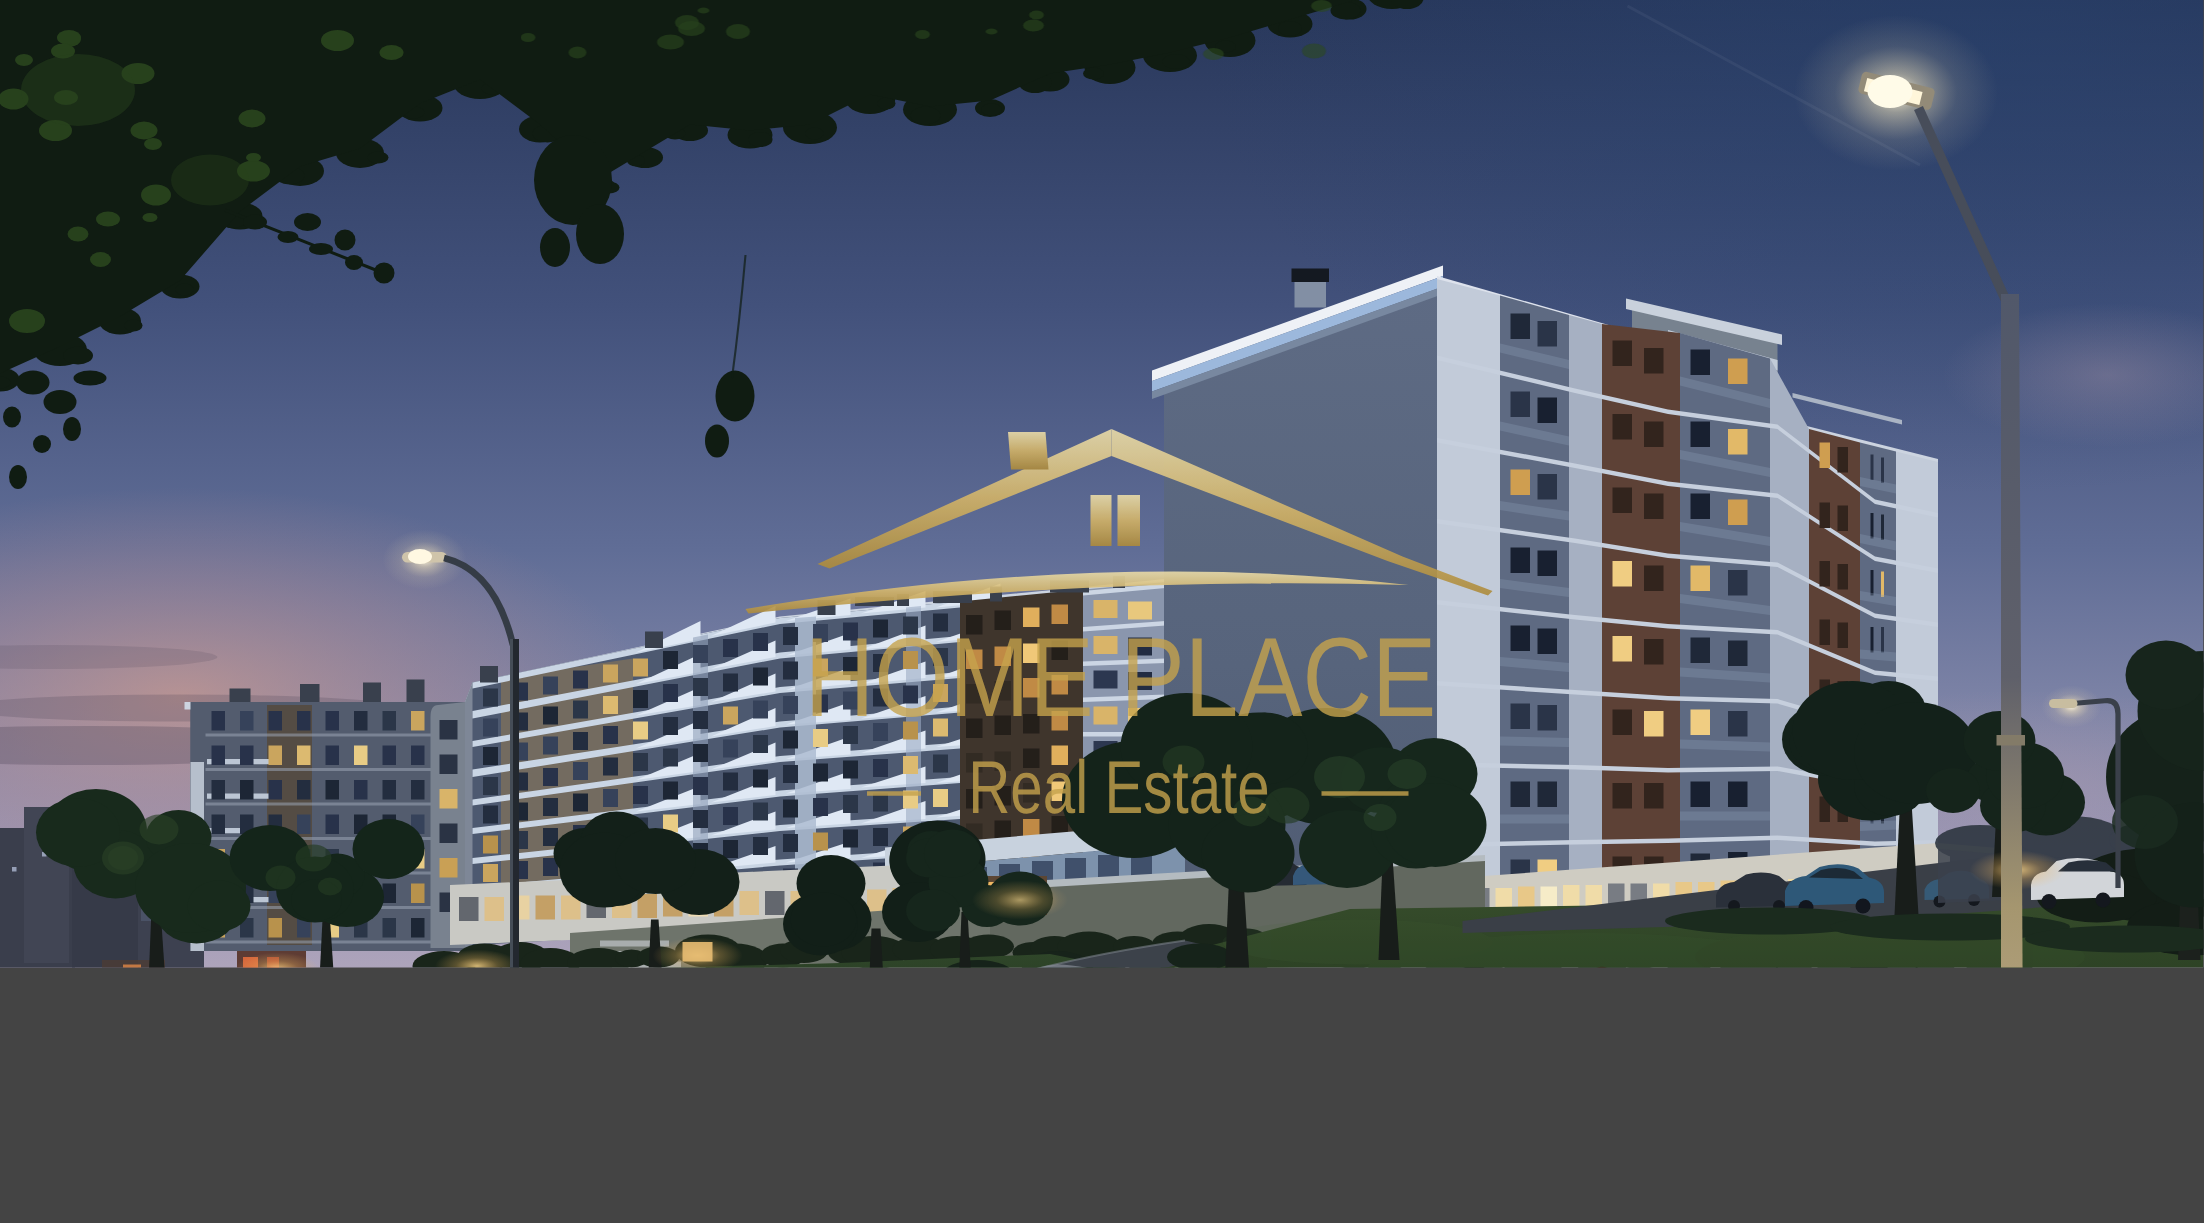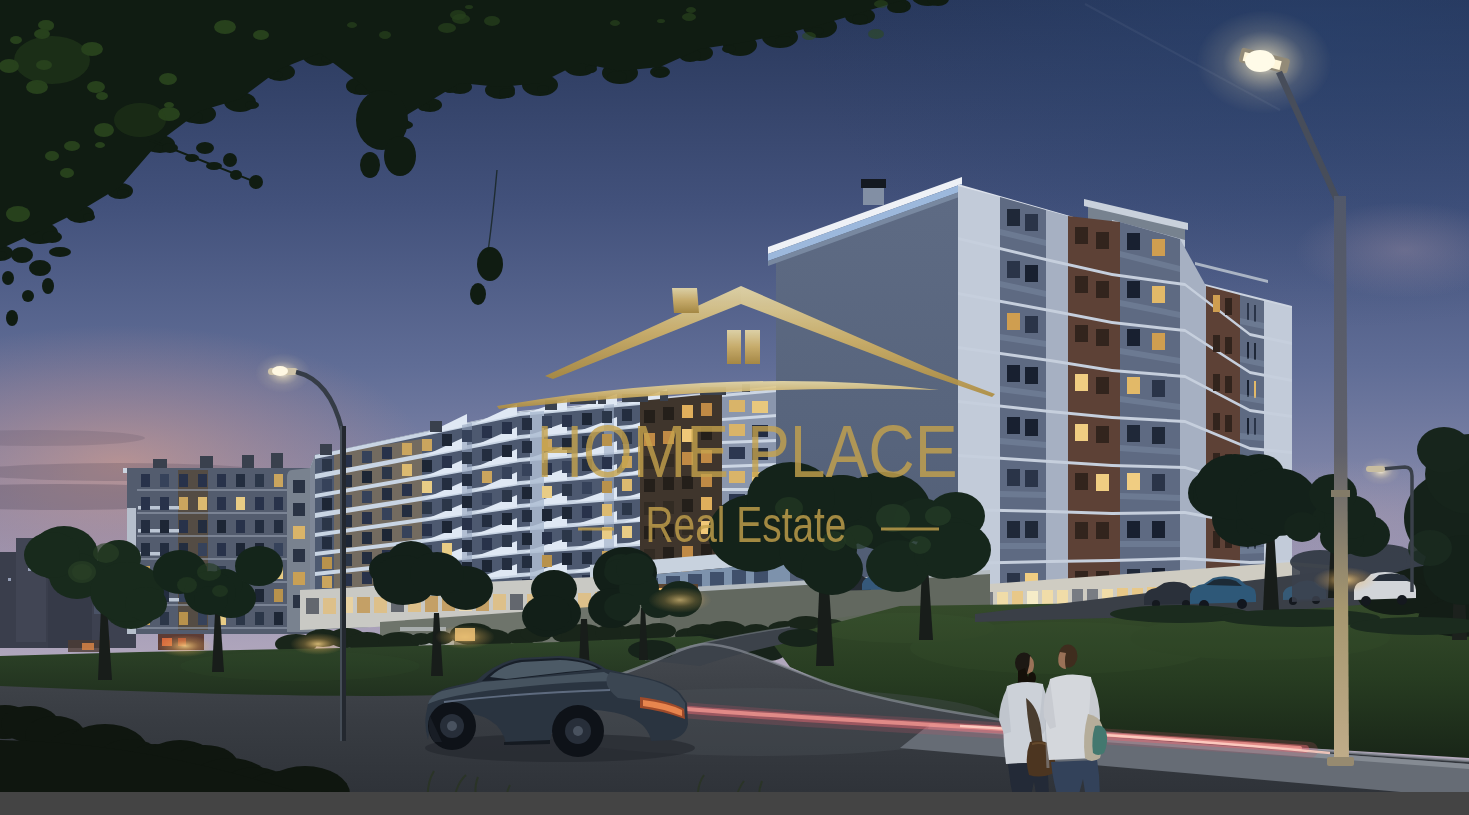--- a/index.html
+++ b/index.html
@@ -1,17 +1,17 @@
 <!DOCTYPE html>
 <html><head>
 <meta charset="utf-8">
 <title>Home Place Real Estate</title>
 <style>
 html,body{margin:0;padding:0;background:#444;}
-#scene{width:1469px;height:792px;overflow:hidden;position:relative;}
+#scene{width:1469px;height:645px;overflow:hidden;position:relative;}
 </style>
 </head>
 <body>
 
 <div id="scene">
 <svg width="1469" height="815" viewBox="0 0 1469 815">
 <defs>
 <linearGradient id="sky" x1="0" y1="0" x2="0" y2="1">
  <stop offset="0" stop-color="#28375a"></stop>
  <stop offset="0.25" stop-color="#42517b"></stop>

